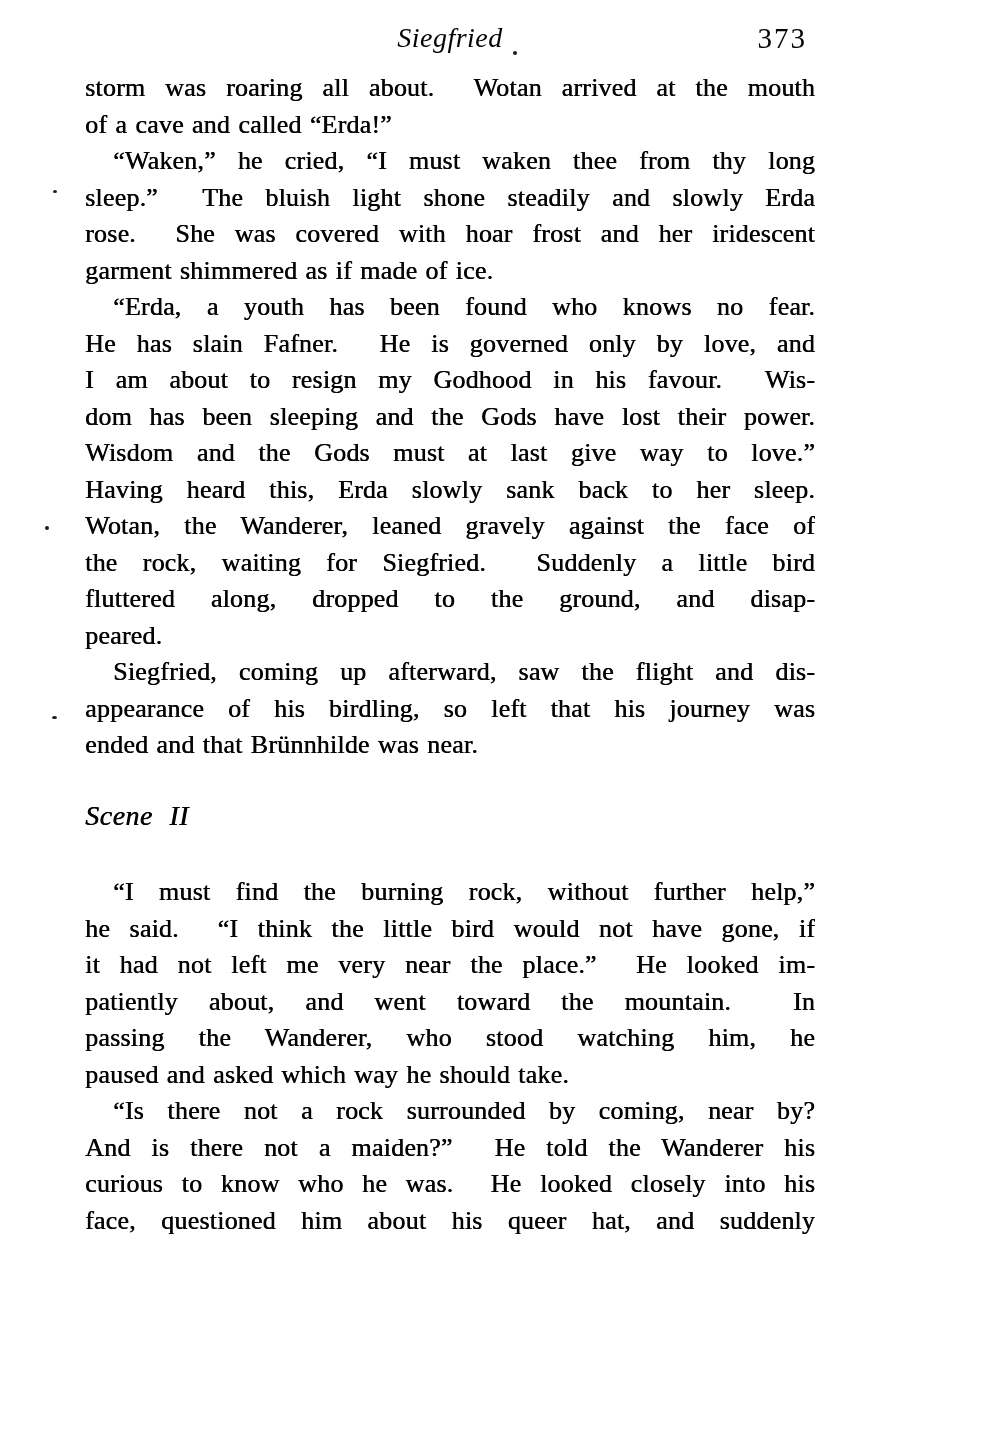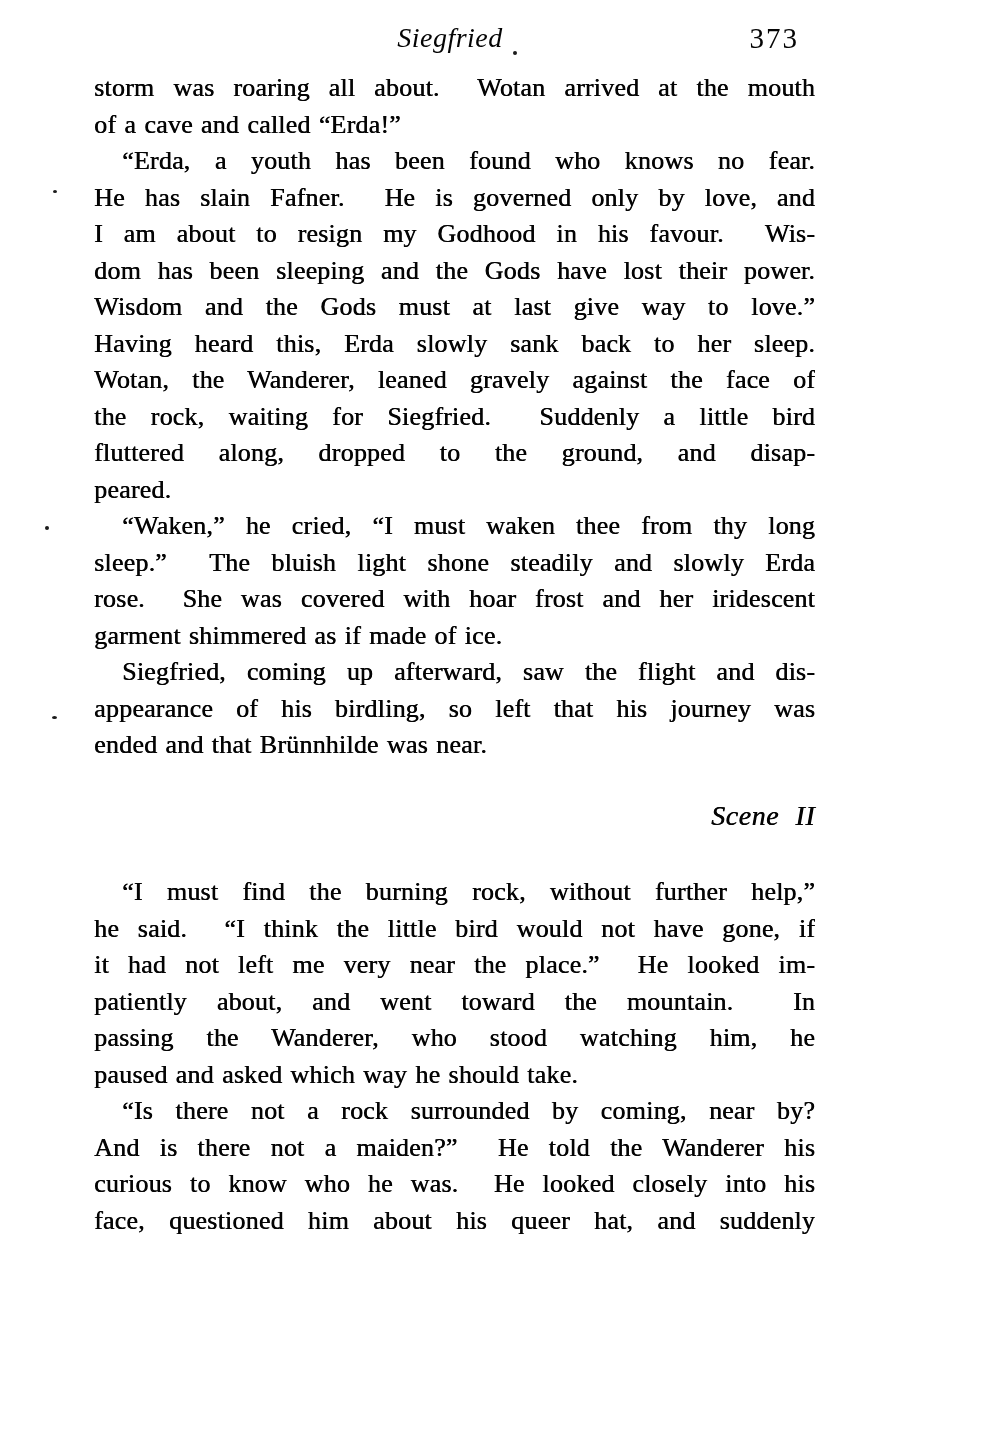--- a/index.html
+++ b/index.html
@@ -30,56 +30,55 @@
     position: absolute;
     left: 0; right: 0;
     text-align: center;
     font-style: italic;
     font-size: 28px;
     line-height: 44px;
     letter-spacing: 0.5px;
   }
   .rh-page {
     position: absolute;
-    right: 16px;
+    right: 8px;
     top: 0;
     font-size: 29px;
     line-height: 44px;
     letter-spacing: 2px;
   }
   .body-text {
     margin-top: 10px;
     font-size: 26px;
     text-shadow: 0.5px 0 0 currentColor; 
     letter-spacing: 0.2px;
   }
   .para { margin: 0; }
   .line {
     line-height: 36.5px;
     height: 36.5px;
     white-space: pre-wrap;
     text-align: justify;
     text-align-last: justify;
     word-spacing: 1.5px;
     overflow: hidden;
-    margin-left: 9px;
   }
   .line.flush {
     text-align-last: left;
   }
   .para.indent .line:first-child {
     text-indent: 28px;
   }
   .scene-heading {
     margin: 34px 0 40px 0;
     font-style: italic;
     font-weight: normal;
     font-size: 28px;
     line-height: 36.5px;
-    text-align: right;
+    text-align: left;
     word-spacing: 9px;
     letter-spacing: 0.5px;
     text-shadow: 0.5px 0 0 currentColor;
   }
   .speck {
     position: absolute;
     background: #1b1b1b;
     border-radius: 50%;
   }
 </style>
@@ -94,36 +93,36 @@
       <span class="rh-page">373</span>
     </header>
 
     <main class="body-text">
       <section>
           <div class="para">
             <div class="line">storm was roaring all about.  Wotan arrived at the mouth</div>
             <div class="line flush">of a cave and called “Erda!”</div>
           </div>
           <div class="para indent">
+            <div class="line">“Waken,” he cried, “I must waken thee from thy long</div>
+            <div class="line">sleep.”  The bluish light shone steadily and slowly Erda</div>
+            <div class="line">rose.  She was covered with hoar frost and her iridescent</div>
+            <div class="line flush">garment shimmered as if made of ice.</div>
+          </div>
+          <div class="para indent">
             <div class="line">“Erda, a youth has been found who knows no fear.</div>
             <div class="line">He has slain Fafner.  He is governed only by love, and</div>
             <div class="line">I am about to resign my Godhood in his favour.  Wis-</div>
             <div class="line">dom has been sleeping and the Gods have lost their power.</div>
             <div class="line">Wisdom and the Gods must at last give way to love.”</div>
             <div class="line">Having heard this, Erda slowly sank back to her sleep.</div>
             <div class="line">Wotan, the Wanderer, leaned gravely against the face of</div>
             <div class="line">the rock, waiting for Siegfried.  Suddenly a little bird</div>
             <div class="line">fluttered along, dropped to the ground, and disap-</div>
             <div class="line flush">peared.</div>
-          </div>
-          <div class="para indent">
-            <div class="line">“Waken,” he cried, “I must waken thee from thy long</div>
-            <div class="line">sleep.”  The bluish light shone steadily and slowly Erda</div>
-            <div class="line">rose.  She was covered with hoar frost and her iridescent</div>
-            <div class="line flush">garment shimmered as if made of ice.</div>
           </div>
           <div class="para indent">
             <div class="line">Siegfried, coming up afterward, saw the flight and dis-</div>
             <div class="line">appearance of his birdling, so left that his journey was</div>
             <div class="line flush">ended and that Brünnhilde was near.</div>
           </div>
         </section>
 
       <h2 class="scene-heading">Scene II</h2>
 

